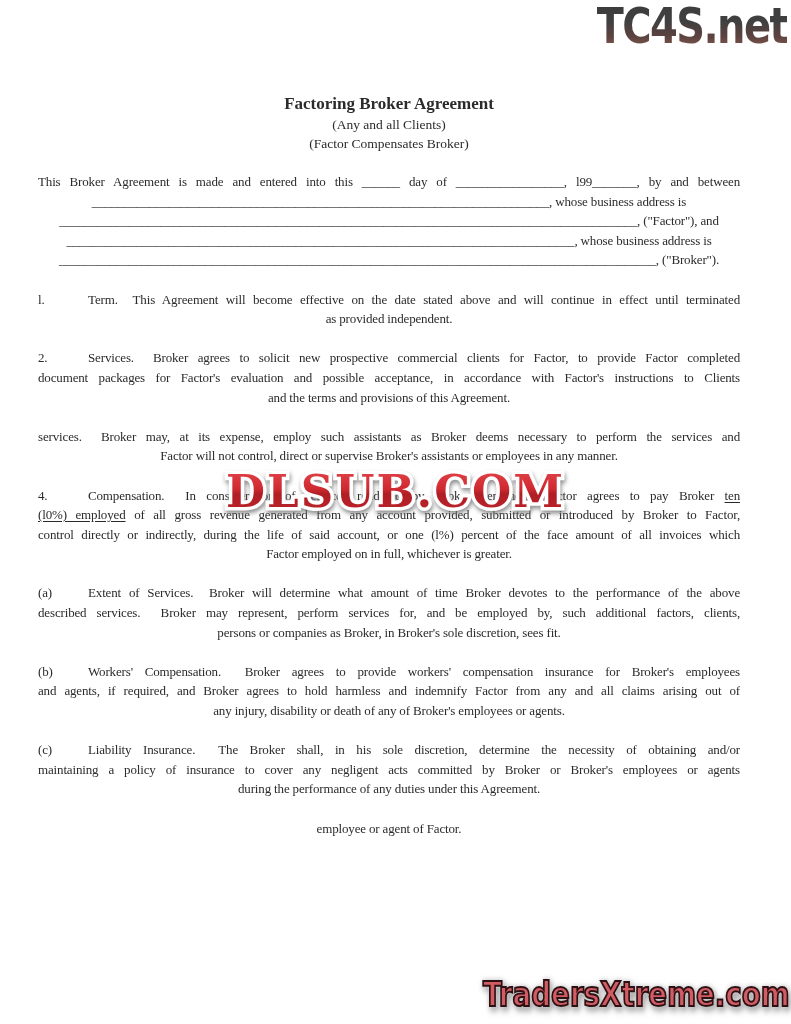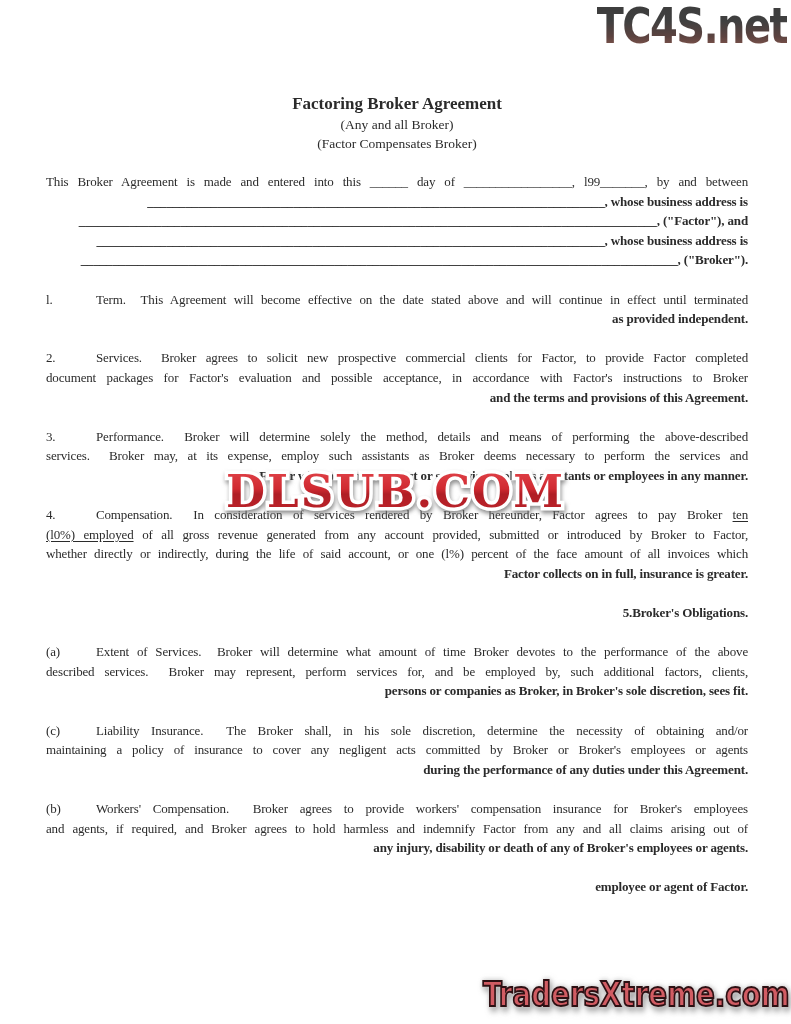--- a/index.html
+++ b/index.html
@@ -7,21 +7,21 @@
   .page{
     position:relative;
     width:791px;height:1024px;
     background:#ffffff;
     overflow:hidden;
     font-family:"Liberation Serif","DejaVu Serif",serif;
     color:#2b2b2b;
   }
   .content{
     position:absolute;
-    top:92px;left:46px;
+    top:92px;left:38px;
     width:702px;
   }
   .doc-title{
     text-align:center;
     font-weight:bold;
     font-size:17px;
     line-height:23px;
   }
   .doc-subtitle{
     text-align:center;
@@ -30,21 +30,21 @@
   }
   .title-block{margin-bottom:19px;}
   .para{margin:0 0 19.6px 0;}
   .line{
     line-height:19.6px;
     font-size:13px;
     letter-spacing:-0.15px;
     white-space:normal;
   }
   .jl{text-align:justify;text-align-last:justify;}
-  .ll{text-align:right;font-weight:bold;}
+  .ll{text-align:center;}
   .num{
     display:inline-block;
     width:50px;
     vertical-align:baseline;
   }
   u{text-underline-offset:2px;}
 
   
   .wm-top{
     position:absolute;top:2px;right:4px;
@@ -120,76 +120,72 @@
 <div class="page">
 
   <div class="wm-top">
     <span class="logo-text">TC4S.net</span>
   </div>
 
   <div class="content">
 
     <div class="title-block">
       <div class="doc-title">Factoring Broker Agreement</div>
-      <div class="doc-subtitle">(Any and all Broker)</div>
+      <div class="doc-subtitle">(Any and all Clients)</div>
       <div class="doc-subtitle">(Factor Compensates Broker)</div>
     </div>
 
     <div class="para">
       <div class="line jl">This Broker Agreement is made and entered into this ______ day of _________________, l99_______, by and between</div>
       <div class="line ll">________________________________________________________________________, whose business address is</div>
       <div class="line ll">___________________________________________________________________________________________, ("Factor"), and</div>
       <div class="line ll">________________________________________________________________________________, whose business address is</div>
       <div class="line ll">______________________________________________________________________________________________, ("Broker").</div>
     </div>
 
     <div class="para">
       <div class="line jl"><span class="num">l.</span><span>Term.&nbsp; This Agreement will become effective on the date stated above and will continue in effect until terminated</span></div>
       <div class="line ll">as provided independent.</div>
     </div>
 
     <div class="para">
       <div class="line jl"><span class="num">2.</span><span>Services.&nbsp; Broker agrees to solicit new prospective commercial clients for Factor, to provide Factor completed</span></div>
-      <div class="line jl">document packages for Factor's evaluation and possible acceptance, in accordance with Factor's instructions to Broker</div>
+      <div class="line jl">document packages for Factor's evaluation and possible acceptance, in accordance with Factor's instructions to Clients</div>
       <div class="line ll">and the terms and provisions of this Agreement.</div>
     </div>
 
     <div class="para">
-      <div class="line jl"><span class="num">3.</span><span>Performance.&nbsp; Broker will determine solely the method, details and means of performing the above-described</span></div>
       <div class="line jl">services.&nbsp; Broker may, at its expense, employ such assistants as Broker deems necessary to perform the services and</div>
       <div class="line ll">Factor will not control, direct or supervise Broker's assistants or employees in any manner.</div>
     </div>
 
     <div class="para">
       <div class="line jl"><span class="num">4.</span><span>Compensation.&nbsp; In consideration of services rendered by Broker hereunder, Factor agrees to pay Broker </span><u>ten</u></div>
       <div class="line jl"><u>(l0%) employed</u><span> of all gross revenue generated from any account provided, submitted or introduced by Broker to Factor,</span></div>
-      <div class="line jl">whether directly or indirectly, during the life of said account, or one (l%) percent of the face amount of all invoices which</div>
-      <div class="line ll">Factor collects on in full, insurance is greater.</div>
-    </div>
-
-    <div class="para">
-      <div class="line ll"><span class="num">5.</span><span>Broker's Obligations.</span></div>
-    </div>
+      <div class="line jl">control directly or indirectly, during the life of said account, or one (l%) percent of the face amount of all invoices which</div>
+      <div class="line ll">Factor employed on in full, whichever is greater.</div>
+    </div>
+
 
     <div class="para">
       <div class="line jl"><span class="num">(a)</span><span>Extent of Services.&nbsp; Broker will determine what amount of time Broker devotes to the performance of the above</span></div>
       <div class="line jl">described services.&nbsp; Broker may represent, perform services for, and be employed by, such additional factors, clients,</div>
       <div class="line ll">persons or companies as Broker, in Broker's sole discretion, sees fit.</div>
     </div>
 
     <div class="para">
+      <div class="line jl"><span class="num">(b)</span><span>Workers' Compensation.&nbsp; Broker agrees to provide workers' compensation insurance for Broker's employees</span></div>
+      <div class="line jl">and agents, if required, and Broker agrees to hold harmless and indemnify Factor from any and all claims arising out of</div>
+      <div class="line ll">any injury, disability or death of any of Broker's employees or agents.</div>
+    </div>
+
+    <div class="para">
       <div class="line jl"><span class="num">(c)</span><span>Liability Insurance.&nbsp; The Broker shall, in his sole discretion, determine the necessity of obtaining and/or</span></div>
       <div class="line jl">maintaining a policy of insurance to cover any negligent acts committed by Broker or Broker's employees or agents</div>
       <div class="line ll">during the performance of any duties under this Agreement.</div>
-    </div>
-
-    <div class="para">
-      <div class="line jl"><span class="num">(b)</span><span>Workers' Compensation.&nbsp; Broker agrees to provide workers' compensation insurance for Broker's employees</span></div>
-      <div class="line jl">and agents, if required, and Broker agrees to hold harmless and indemnify Factor from any and all claims arising out of</div>
-      <div class="line ll">any injury, disability or death of any of Broker's employees or agents.</div>
     </div>
 
     <div class="para">
       <div class="line ll">employee or agent of Factor.</div>
     </div>
 
   </div>
 
   <div class="wm-mid">
     <span class="wm-stack">

